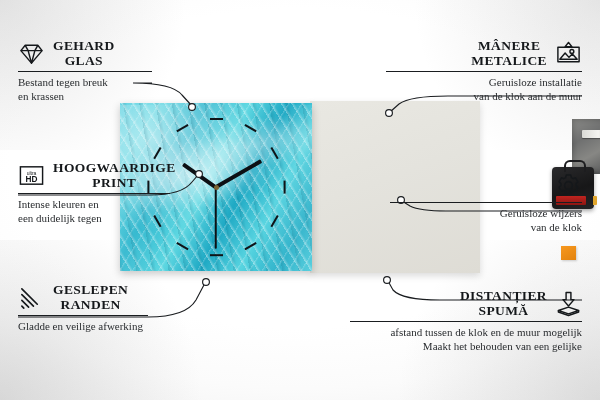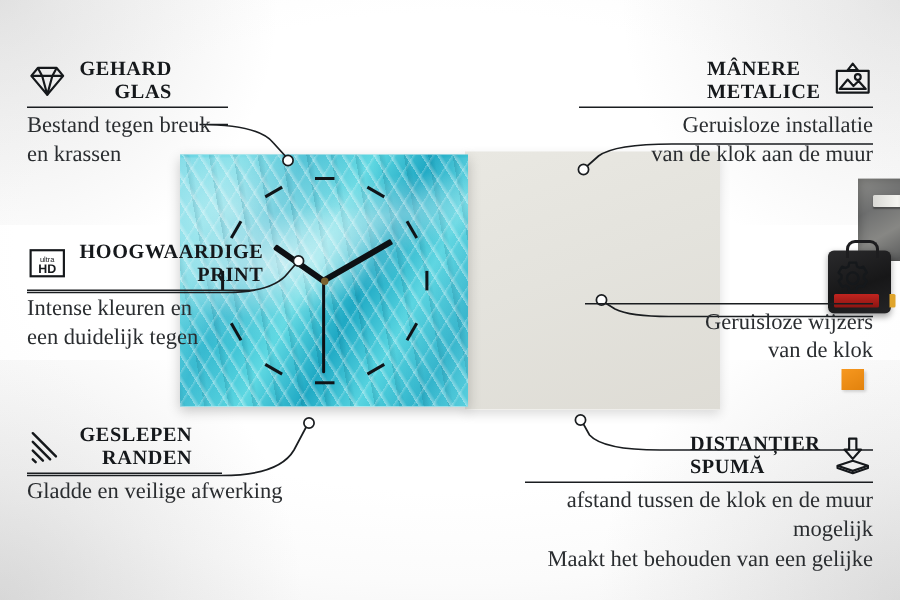--- a/index.html
+++ b/index.html
@@ -73,26 +73,26 @@
   .spacer{position:absolute;left:251px;top:145px;width:15px;height:14px;background:linear-gradient(150deg,#f7981f,#e2820d);box-shadow:1px 1px 2px rgba(0,0,0,.18);}
 
   
   .callout{position:absolute;}
   .co-head{display:flex;align-items:center;gap:8px;}
   .co-title{
     font-size:13.5px;letter-spacing:.4px;color:#15181b;line-height:1.12;
     font-weight:700;text-transform:uppercase;
   }
   .co-rule{height:1px;background:#1a1d20;margin-top:3px;}
-  .co-desc{font-size:15px;line-height:1.28;color:#2a2d30;margin-top:3px;}
+  .co-desc{font-size:11px;line-height:1.28;color:#2a2d30;margin-top:3px;}
   .left .co-head{justify-content:flex-start;}
-  .left .co-title{text-align:right;}
+  .left .co-title{text-align:center;}
   .left .co-desc{text-align:left;}
   .right .co-head{justify-content:flex-end;}
-  .right .co-title{text-align:left;}
+  .right .co-title{text-align:center;}
   .right .co-desc{text-align:right;}
   .ico{width:27px;height:27px;flex:0 0 27px;display:block;}
   .ico svg{display:block;width:27px;height:27px;}
 
   #wires{position:absolute;inset:0;width:600px;height:400px;pointer-events:none;}
 </style>
 </head>
 <body>
 
 <div id="stage">

